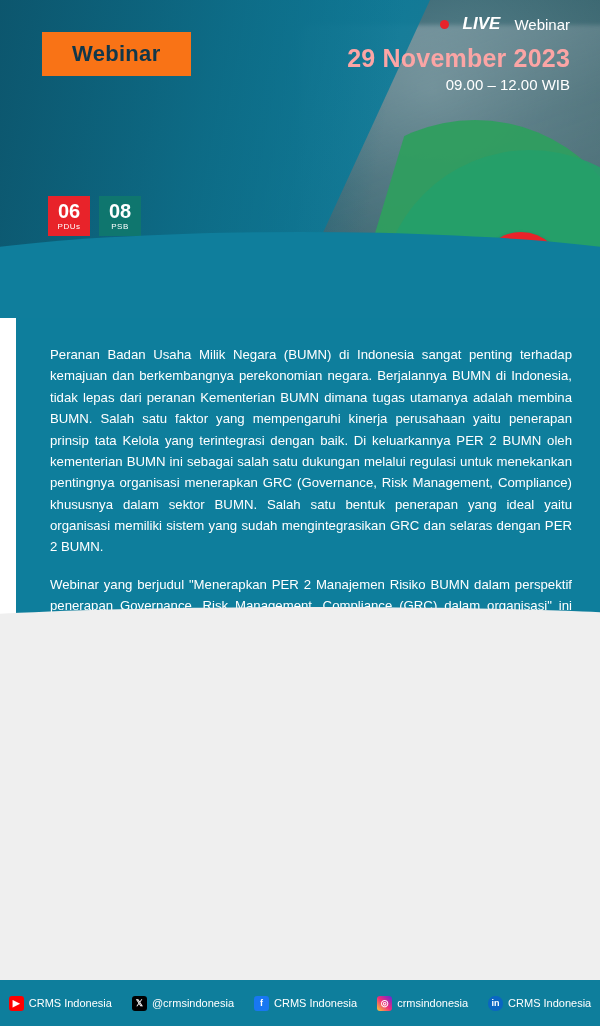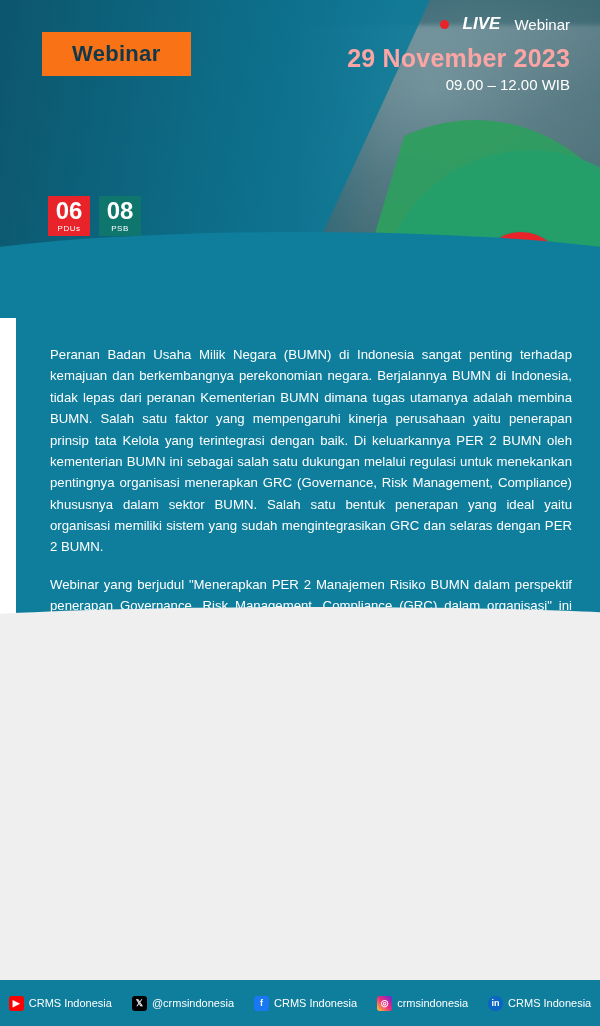--- a/index.html
+++ b/index.html
@@ -120,21 +120,21 @@
     display: flex; gap: 9px;
   }
   .pdu-box {
     width: 42px; height: 40px;
     background: #e8232a;
     color: #ffffff;
     display: flex; flex-direction: column; align-items: center; justify-content: center;
     line-height: 1;
   }
   .pdu-box.psb { background: #0f766e; }
-  .pdu-num { font-size: 24px; font-weight: bold; }
+  .pdu-num { font-size: 20px; font-weight: bold; }
   .pdu-lbl { font-size: 8px; margin-top: 2px; letter-spacing: .5px; }
 
   .lang {
     position: absolute; left: 48px; top: 250px;
     color: #ffffff; font-size: 14px; line-height: 1.5;
   }
   .lang i { font-style: italic; }
   .lang b { font-weight: bold; }
 
   .free-badge {

